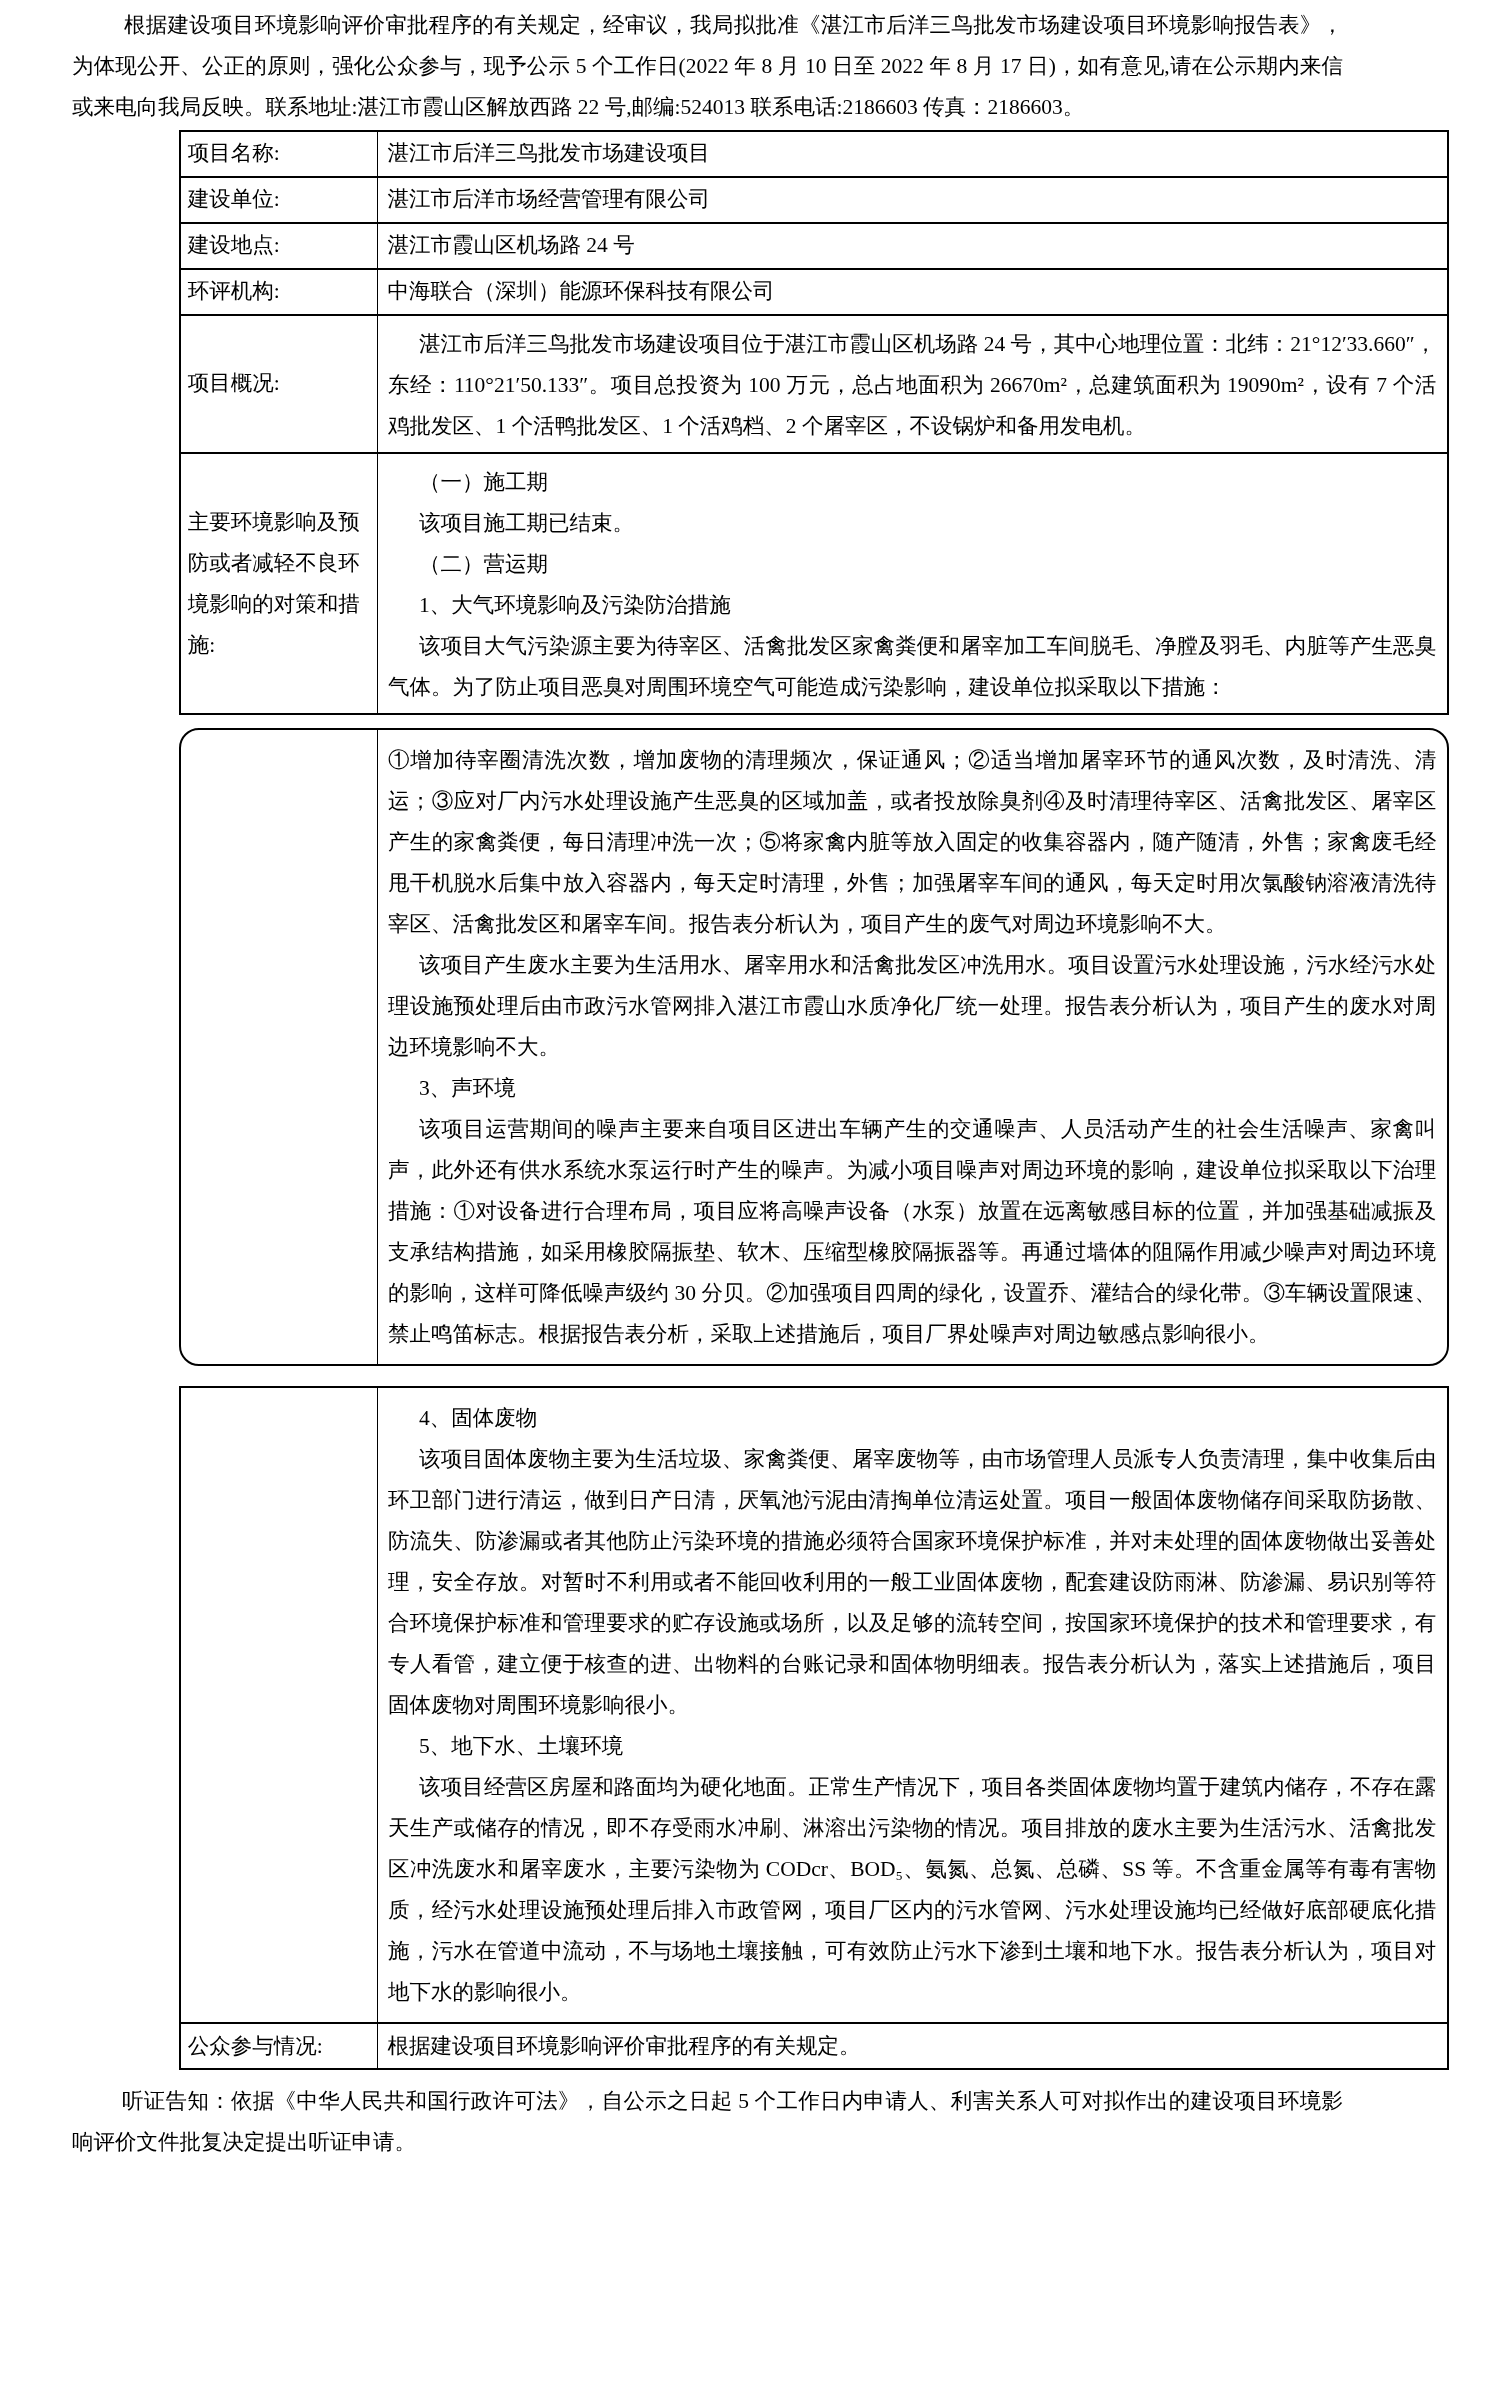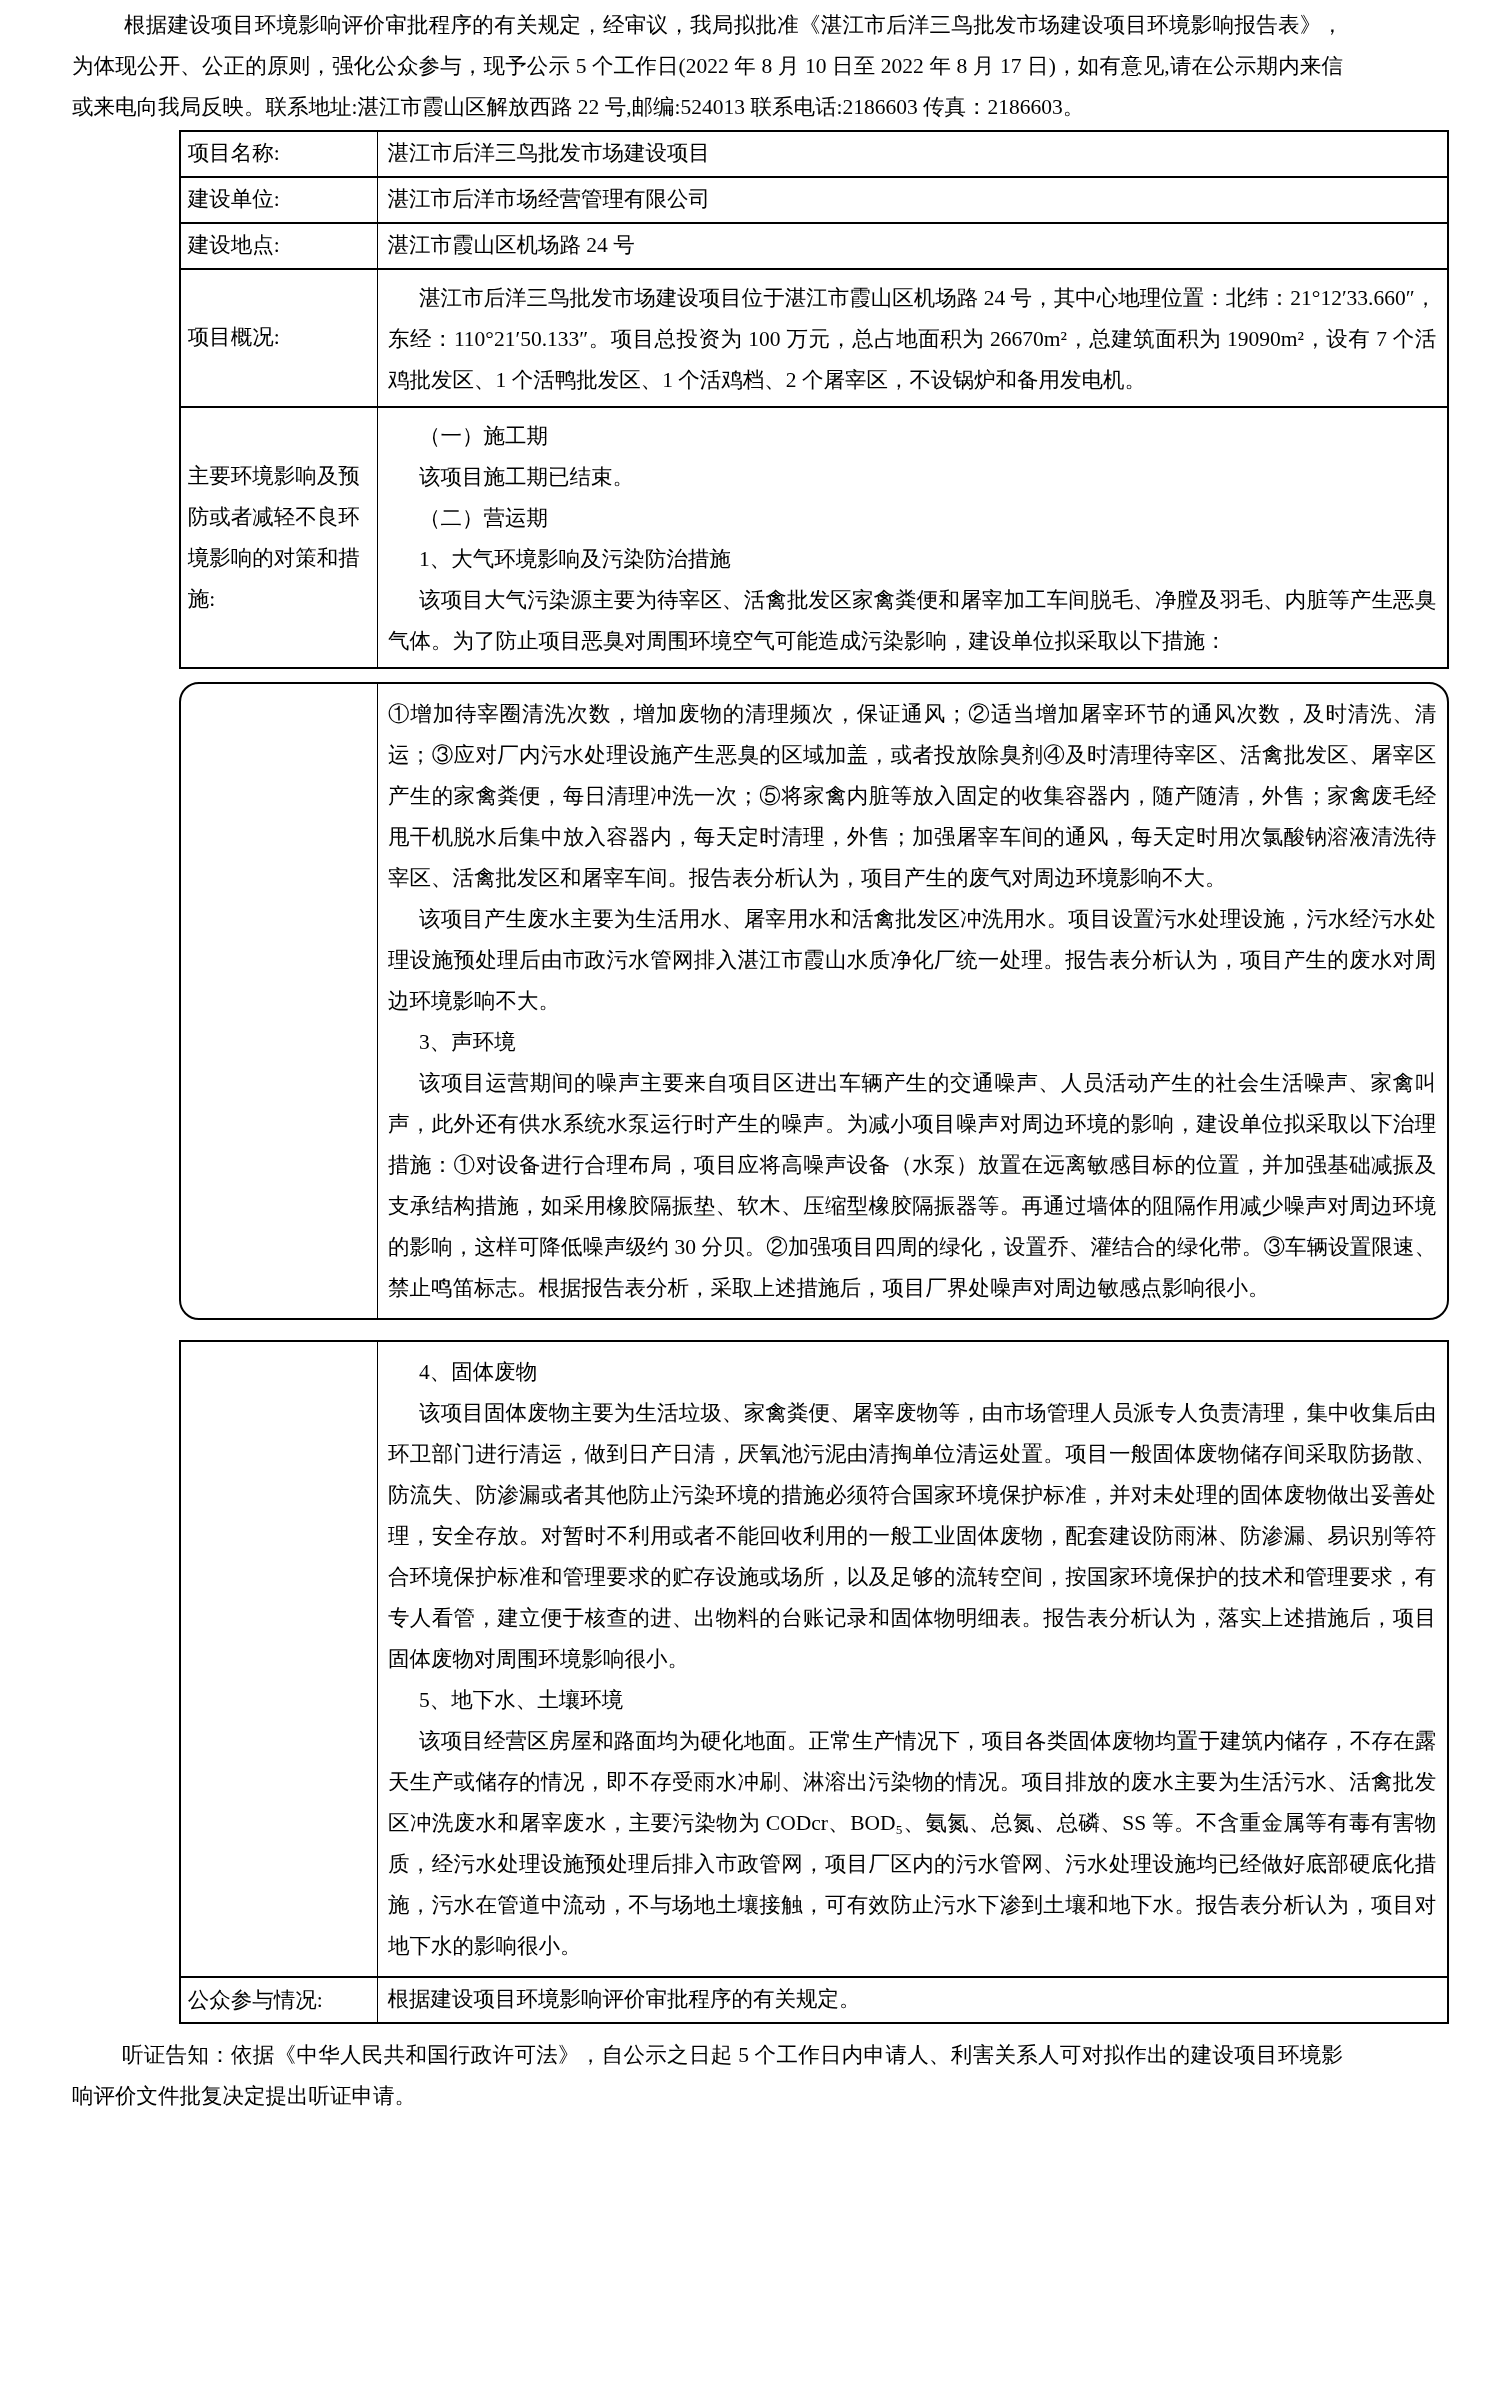--- a/index.html
+++ b/index.html
@@ -28,21 +28,21 @@
   .tr{display:grid;grid-template-columns:197px 1fr;}
   .tr + .tr{border-top:2.7px solid #000;}
   .td{box-sizing:border-box;padding:1.3px 9.4px;}
   .td.label{
     border-right:1.3px solid #000;
     display:flex;align-items:center;
     padding-left:6.7px;padding-right:4px;
   }
   .td.label .lbl-text{line-height:41px;text-align:left;}
   .tr.simple{min-height:44px;}
-  .tr.simple .td.value{display:flex;align-items:flex-start;}
+  .tr.simple .td.value{display:flex;align-items:flex-end;}
   .tr.simple .td.value p{text-align:left;}
   .td.value.big{padding-top:8px;padding-bottom:5.4px;padding-left:10px;padding-right:10.8px;}
   .td.value.big.tall{padding-top:9.4px;padding-bottom:9.4px;}
   p.indent{text-indent:31px;}
   .cell-empty{min-height:6.7px;}
 </style>
 </head>
 <body>
 
 <div class="doc">
@@ -65,20 +65,28 @@
       <div class="td value">
         <p>湛江市后洋市场经营管理有限公司</p>
       </div>
     </div>
     <div class="tr simple">
       <div class="td label">
         <span class="lbl-text">建设地点:</span>
       </div>
       <div class="td value">
         <p>湛江市霞山区机场路 24 号</p>
+      </div>
+    </div>
+    <div class="tr simple">
+      <div class="td label">
+        <span class="lbl-text">环评机构:</span>
+      </div>
+      <div class="td value">
+        <p>中海联合（深圳）能源环保科技有限公司</p>
       </div>
     </div>
     <div class="tr">
       <div class="td label">
         <span class="lbl-text">项目概况:</span>
       </div>
       <div class="td value big">
         <p class="indent">湛江市后洋三鸟批发市场建设项目位于湛江市霞山区机场路 24 号，其中心地理位置：北纬：21°12′33.660″，东经：110°21′50.133″。项目总投资为 100 万元，总占地面积为 26670m²，总建筑面积为 19090m²，设有 7 个活鸡批发区、1 个活鸭批发区、1 个活鸡档、2 个屠宰区，不设锅炉和备用发电机。</p>
       </div>
     </div>

